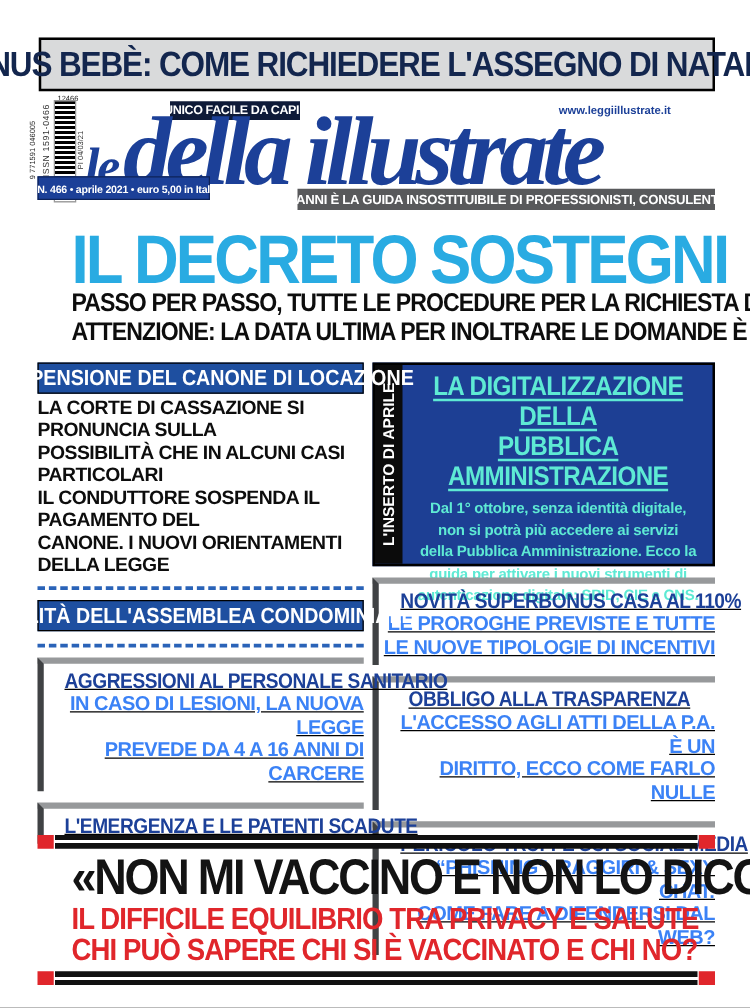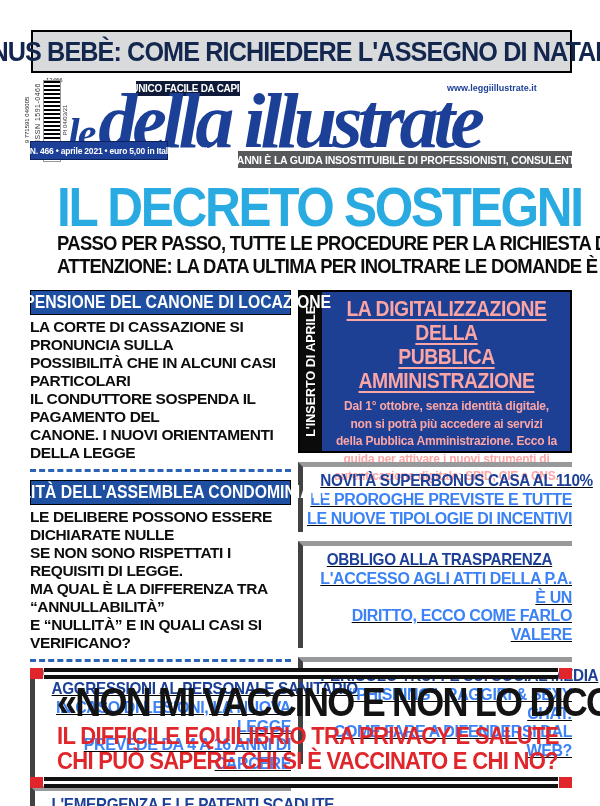--- a/index.html
+++ b/index.html
@@ -95,21 +95,21 @@
   .insert-box {
     display:flex; background:#1d3f94; border:2px solid #000; margin-bottom:9px; height:163px;
   }
   .insert-strip {
     width:22px; background:#0b0b0b; color:#fff; display:flex; align-items:center; justify-content:center;
   }
   .insert-strip span {
     writing-mode:vertical-rl; transform:rotate(180deg);
     font-size:12.5px; letter-spacing:0; white-space:nowrap;
   }
-  .insert-content { flex:1; padding:5px 6px 4px 7px; color:#fca5a5; }
+  .insert-content { flex:1; padding:5px 6px 4px 7px; color:#5eead4; }
   .insert-title {
     font-size:21.5px; line-height:24px; letter-spacing:-0.5px; white-space:pre-line; text-align:center;
     text-decoration:underline; text-underline-offset:3px; text-decoration-thickness:2px;
     margin-bottom:5px;
   }
   .insert-body { font-size:12px; line-height:17.5px; letter-spacing:-0.2px; white-space:pre-line; text-align:center; }
 
   
   .bottom-banner { position:absolute; left:30px; top:668px; width:542px; text-align:center; }
   .rule { display:flex; height:11px; }
@@ -164,24 +164,20 @@
           </div>
         <div class="body-txt">LA CORTE DI CASSAZIONE SI PRONUNCIA SULLA
 POSSIBILITÀ CHE IN ALCUNI CASI PARTICOLARI
 IL CONDUTTORE SOSPENDA IL PAGAMENTO DEL
 CANONE. I NUOVI ORIENTAMENTI DELLA LEGGE</div>
       </div>
       <div class="banner-box">
         <div class="bar">
             <span class="cx">NULLITÀ DELL'ASSEMBLEA CONDOMINIALE</span>
           </div>
-        <div class="body-txt">LE DELIBERE POSSONO ESSERE DICHIARATE NULLE
-SE NON SONO RISPETTATI I REQUISITI DI LEGGE.
-MA QUAL È LA DIFFERENZA TRA “ANNULLABILITÀ”
-E “NULLITÀ” E IN QUALI CASI SI VERIFICANO?</div>
       </div>
       <div class="edge-box">
         <div class="edge-title">
             <span class="cx">AGGRESSIONI AL PERSONALE SANITARIO</span>
           </div>
         <div class="edge-body">IN CASO DI LESIONI, LA NUOVA LEGGE
 PREVEDE DA 4 A 16 ANNI DI CARCERE</div>
       </div>
       <div class="edge-box">
         <div class="edge-title">
@@ -211,21 +207,21 @@
             <span class="cx">NOVITÀ SUPERBONUS CASA AL 110%</span>
           </div>
         <div class="edge-body">LE PROROGHE PREVISTE E TUTTE
 LE NUOVE TIPOLOGIE DI INCENTIVI</div>
       </div>
       <div class="edge-box">
         <div class="edge-title">
             <span class="cx">OBBLIGO ALLA TRASPARENZA</span>
           </div>
         <div class="edge-body">L'ACCESSO AGLI ATTI DELLA P.A. È UN
-DIRITTO, ECCO COME FARLO VALERE</div>
+DIRITTO, ECCO COME FARLO NULLE</div>
       </div>
       <div class="edge-box">
         <div class="edge-title">
             <span class="cx">PERICOLO TRUFFE SUI SOCIAL MEDIA</span>
           </div>
         <div class="edge-body">“PHISHING”, RAGGIRI &amp; SEXY CHAT:
 COME FARE A DIFENDERSI DAL WEB?</div>
       </div>
     </div>
 

